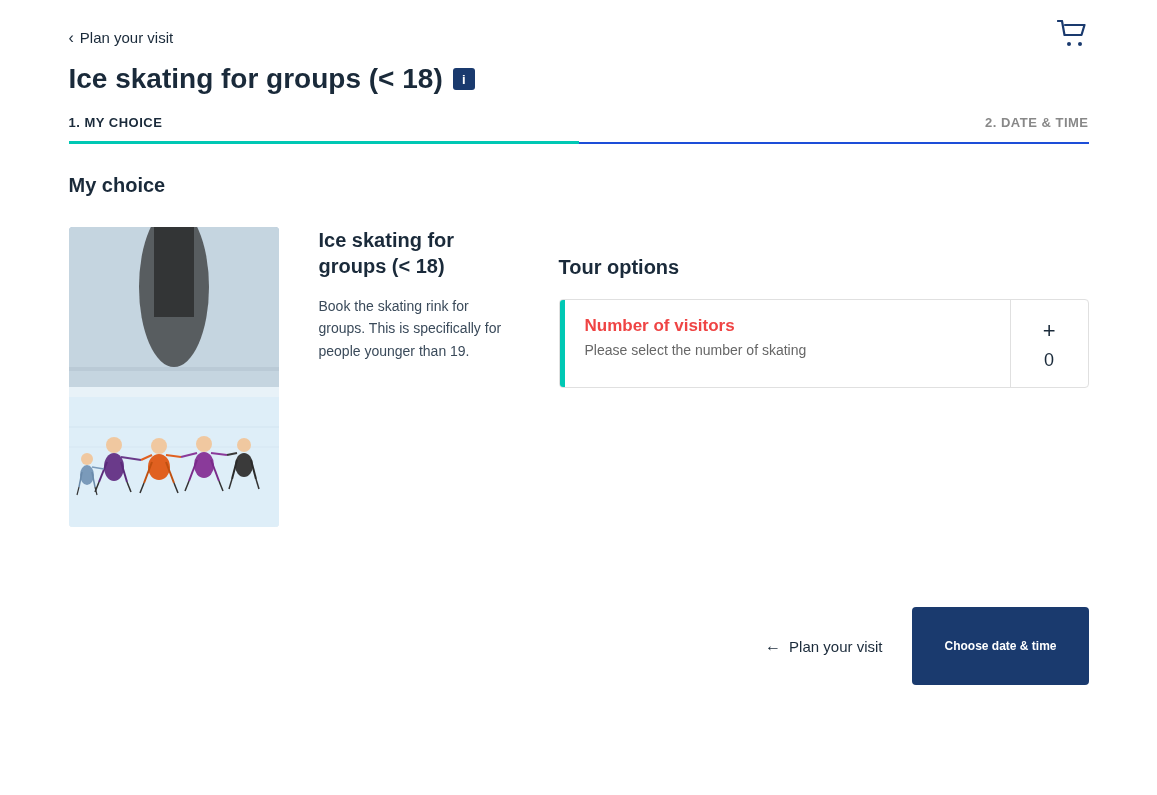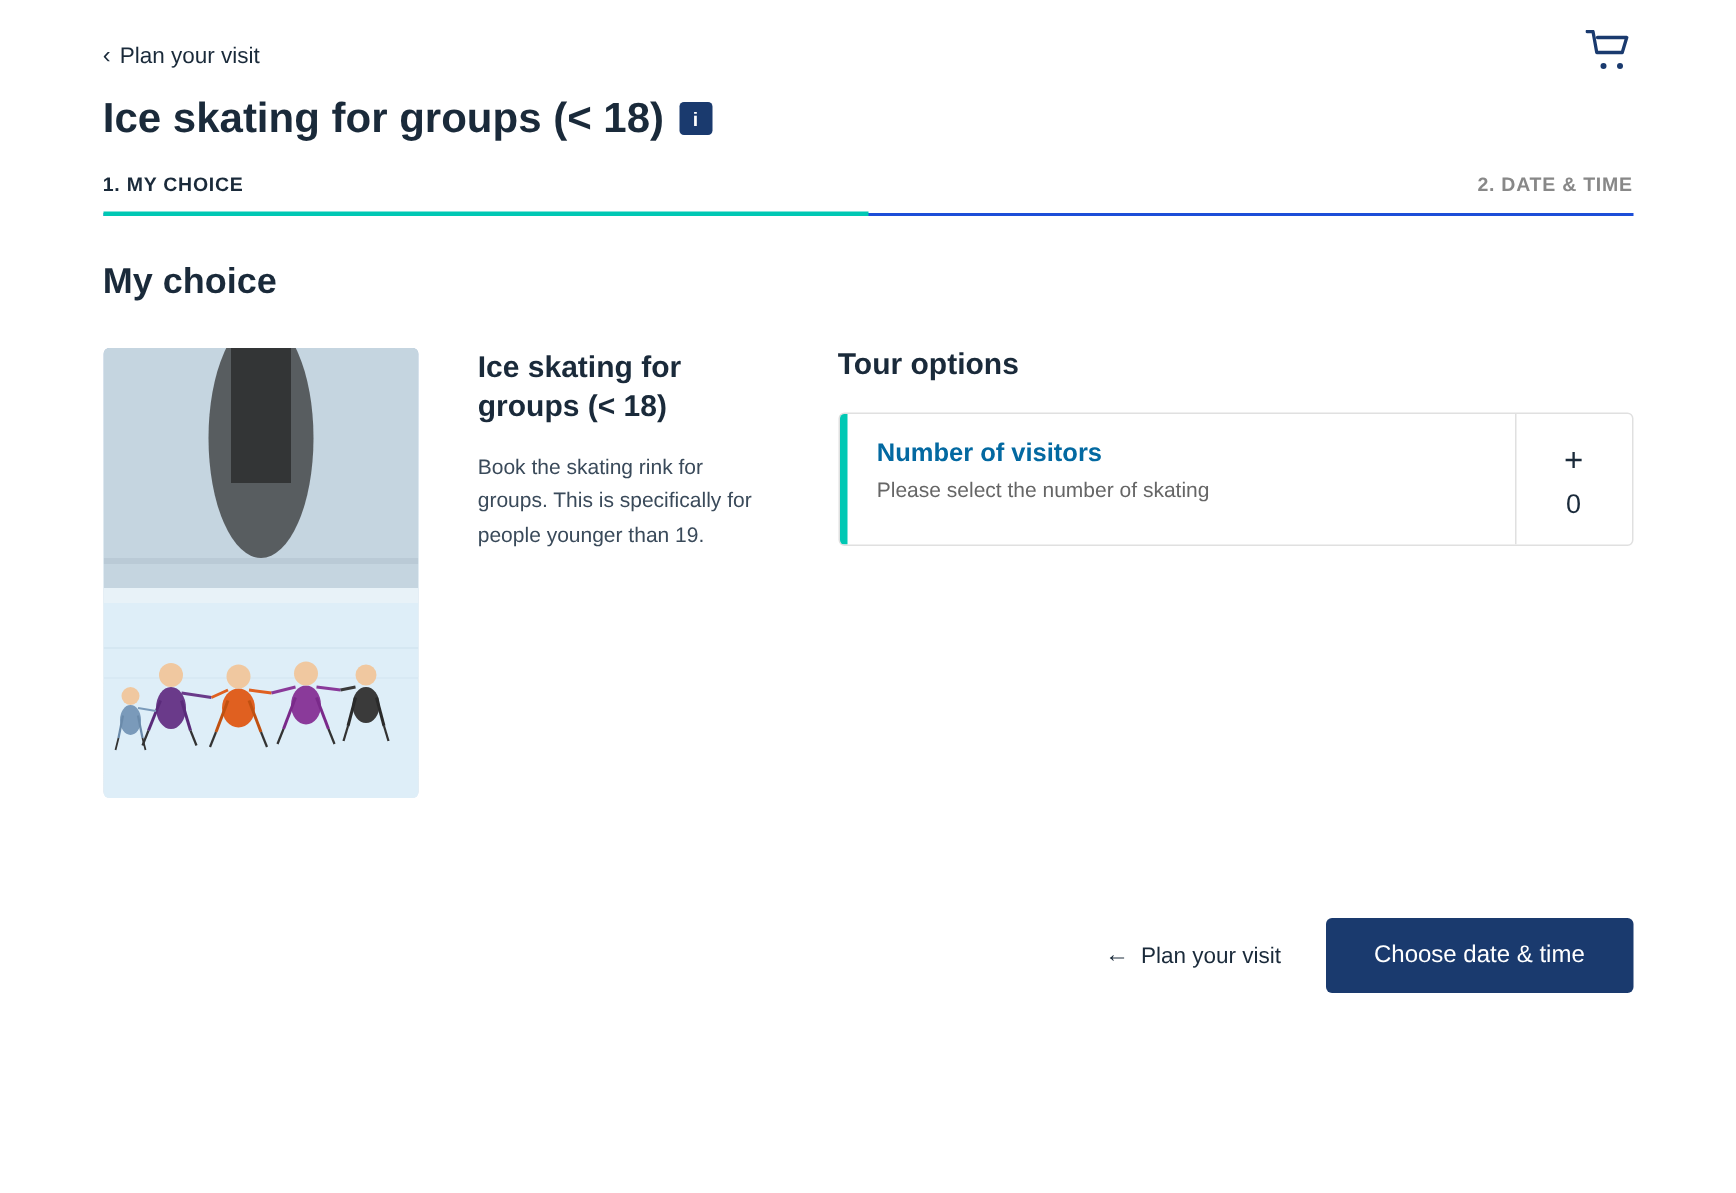--- a/index.html
+++ b/index.html
@@ -100,21 +100,21 @@
       height: 3px;
       background: #00c8b4;
     }
 
     .progress-step.right {
       text-align: right;
     }
 
     
     .section-title {
-      font-size: 24px;
+      font-size: 20px;
       font-weight: bold;
       color: #1a2a3a;
       margin-bottom: 30px;
     }
 
     
     .content-grid {
       display: flex;
       gap: 40px;
       align-items: flex-start;
@@ -152,20 +152,21 @@
 
     .activity-description {
       font-size: 14px;
       color: #3a4a5a;
       line-height: 1.6;
     }
 
     
     .tour-options {
       flex: 1;
+      margin-top: 29px;
     }
 
     .tour-options-title {
       font-size: 20px;
       font-weight: bold;
       color: #1a2a3a;
       margin-bottom: 20px;
     }
 
     .option-card {
@@ -183,21 +184,21 @@
     }
 
     .option-card-content {
       flex: 1;
       padding: 16px 20px;
     }
 
     .option-label {
       font-size: 17px;
       font-weight: bold;
-      color: #0369a1;
+      color: #ef4444;
       margin-bottom: 6px;
     }
 
     .option-hint {
       font-size: 14px;
       color: #666;
     }
 
     .option-controls {
       display: flex;
@@ -247,23 +248,23 @@
 
     .arrow-left {
       font-size: 16px;
     }
 
     .choose-btn {
       background: #1a3a6e;
       color: #fff;
       border: none;
       border-radius: 4px;
-      padding: 16px 32px;
-      font-size: 16px;
-      font-weight: normal;
+      padding: 32px 32px;
+      font-size: 12px;
+      font-weight: bold;
       cursor: pointer;
       white-space: nowrap;
     }
 
     
     .ice-scene {
       width: 210px;
       height: 300px;
       background: linear-gradient(180deg, #b0c4d8 0%, #d8e8f0 40%, #f0f8ff 60%, #e8f0f8 100%);
       position: relative;

